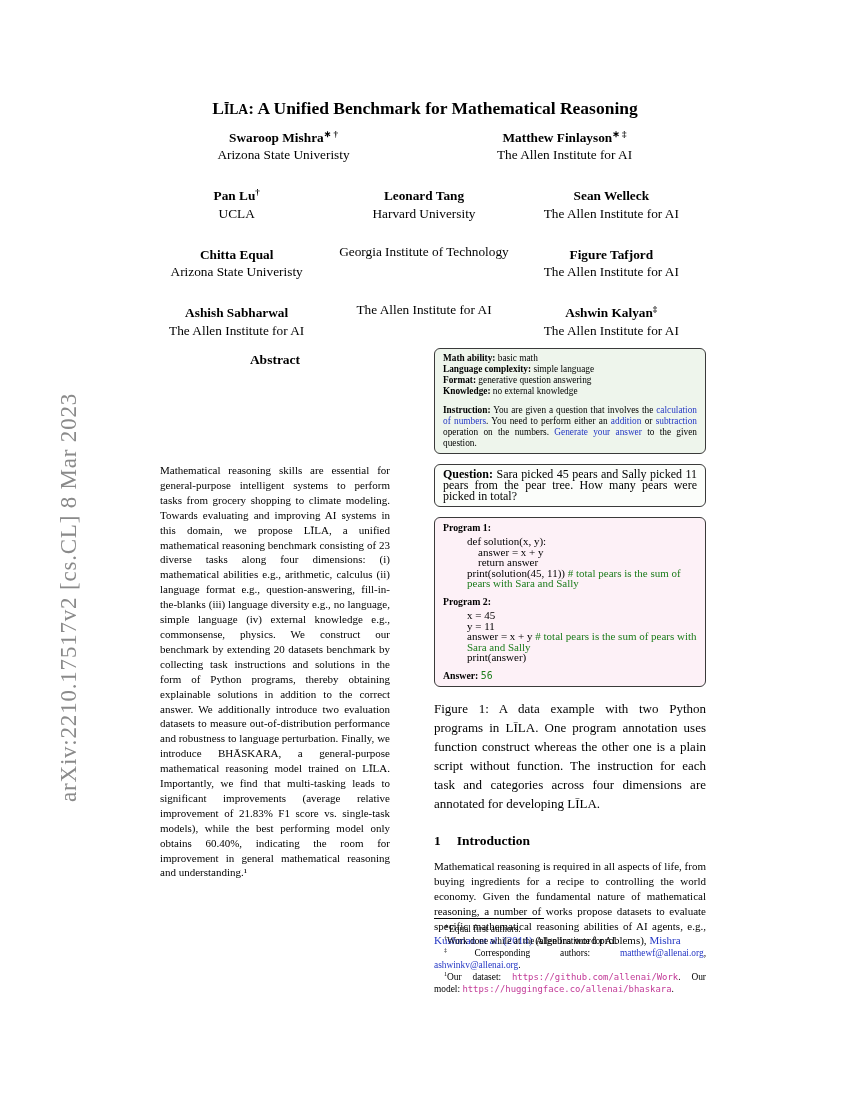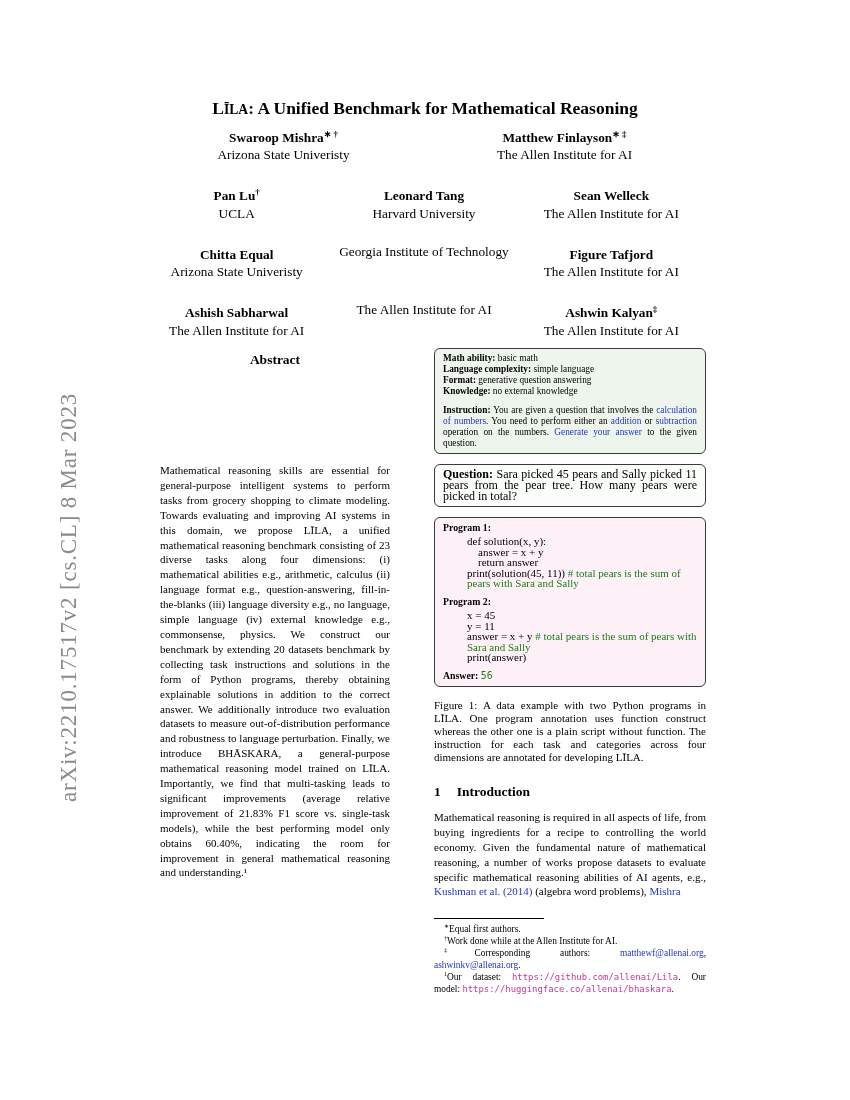--- a/index.html
+++ b/index.html
@@ -33,21 +33,21 @@
   .instruction-para{font-size:9.3px;line-height:11px;margin-top:8px;text-align:justify;}
   .box-question{background:var(--box-q,#fbfdfa);}
   .question-para{font-size:12px;line-height:11px;text-align:justify;}
   .box-program{background:var(--box-pink,#fdf1f7);}
   .prog-label{font-size:9.8px;font-weight:bold;line-height:12px;margin-bottom:2px;}
   .code-block{margin-bottom:7px;}
   .code-line{font-family:Liberation Serif, serif;font-size:11px;line-height:10.6px;
     white-space:pre-wrap;word-break:break-word;margin-left:24px;}
   .answer-line{font-size:9.8px;line-height:12px;}
 
-  .caption{font-size:11px;line-height:13px;text-align:justify;margin:12px 0 0 0;}
+  .caption{font-size:13px;line-height:19px;text-align:justify;margin:12px 0 0 0;}
 
   .section-heading{margin-top:20px;font-size:13.5px;font-weight:bold;}
   .sec-title{margin-left:16px;}
   .body-text{margin:10px 0 0 0;font-size:11px;line-height:14.9px;text-align:justify;}
 
   .footnote-block{position:absolute;top:918px;left:434px;width:272px;}
   .footnote-rule{width:110px;border-top:1px solid #000;margin-bottom:5px;}
   .footnote{margin:0;font-size:9.4px;line-height:11.9px;text-align:justify;text-indent:10px;}
 
   
@@ -162,16 +162,16 @@
       <span class="sec-num">1</span><span class="sec-title">Introduction</span>
     </div>
     <p class="body-text"><span>Mathematical reasoning is required in all aspects of life, from buying ingredients for a recipe to controlling the world economy. Given the fundamental nature of mathematical reasoning, a number of works propose datasets to evaluate specific mathematical reasoning abilities of AI agents, e.g., </span><span class="rt-link">Kushman et al. (2014)</span><span> (algebra word problems), </span><span class="rt-link">Mishra</span></p>
   </div>
 
   <div class="footnote-block">
     <div class="footnote-rule"></div>
     <p class="footnote"><span class="rt-fnmark">∗</span><span>Equal first authors.</span></p>
     <p class="footnote"><span class="rt-fnmark">†</span><span>Work done while at the Allen Institute for AI.</span></p>
     <p class="footnote"><span class="rt-fnmark">‡</span><span>Corresponding authors: </span><span class="rt-link">matthewf@allenai.org</span><span>, </span><span class="rt-link">ashwinkv@allenai.org</span><span>.</span></p>
-    <p class="footnote"><span class="rt-fnmark">1</span><span>Our dataset: </span><span class="rt-url">https://github.com/allenai/Lila</span><span>. Our model: </span><span class="rt-url">https://huggingface.co/allenai/bhaskara</span><span>.</span></p>
+    <p class="footnote"><span class="rt-fnmark">1</span><span>Our dataset: </span><span class="rt-url">https://github.com/allenai/Work</span><span>. Our model: </span><span class="rt-url">https://huggingface.co/allenai/bhaskara</span><span>.</span></p>
   </div>
 
 </div>
 
 </body></html>

